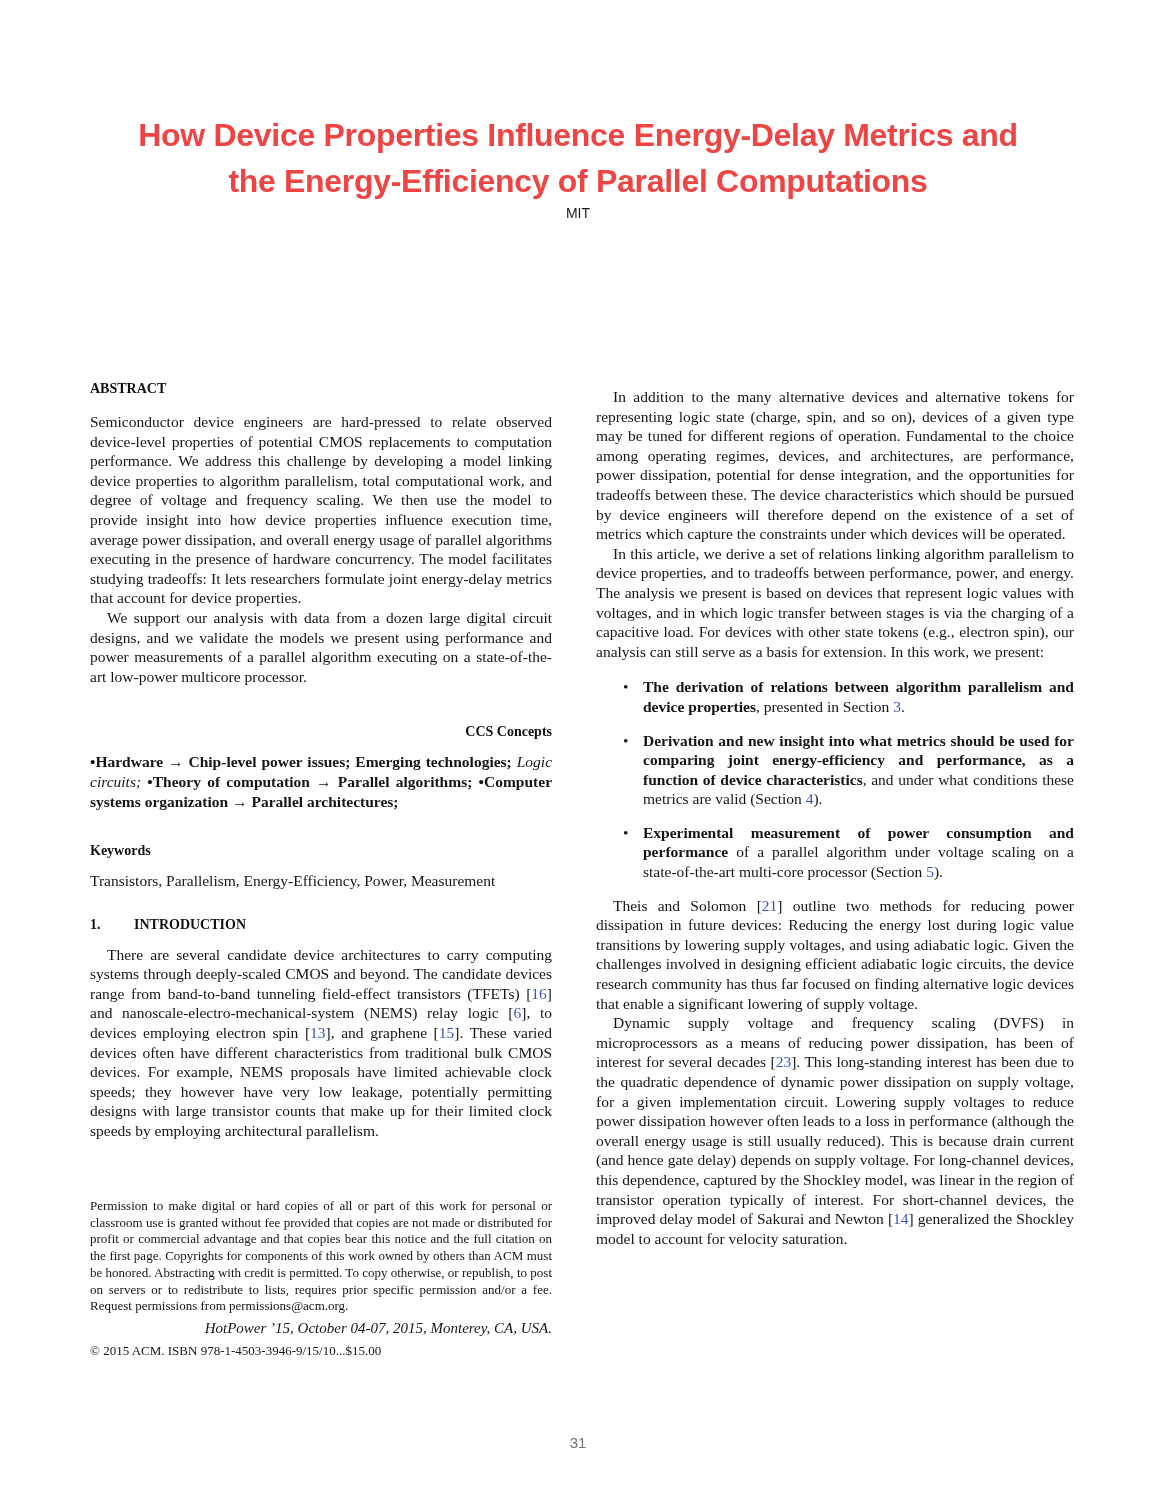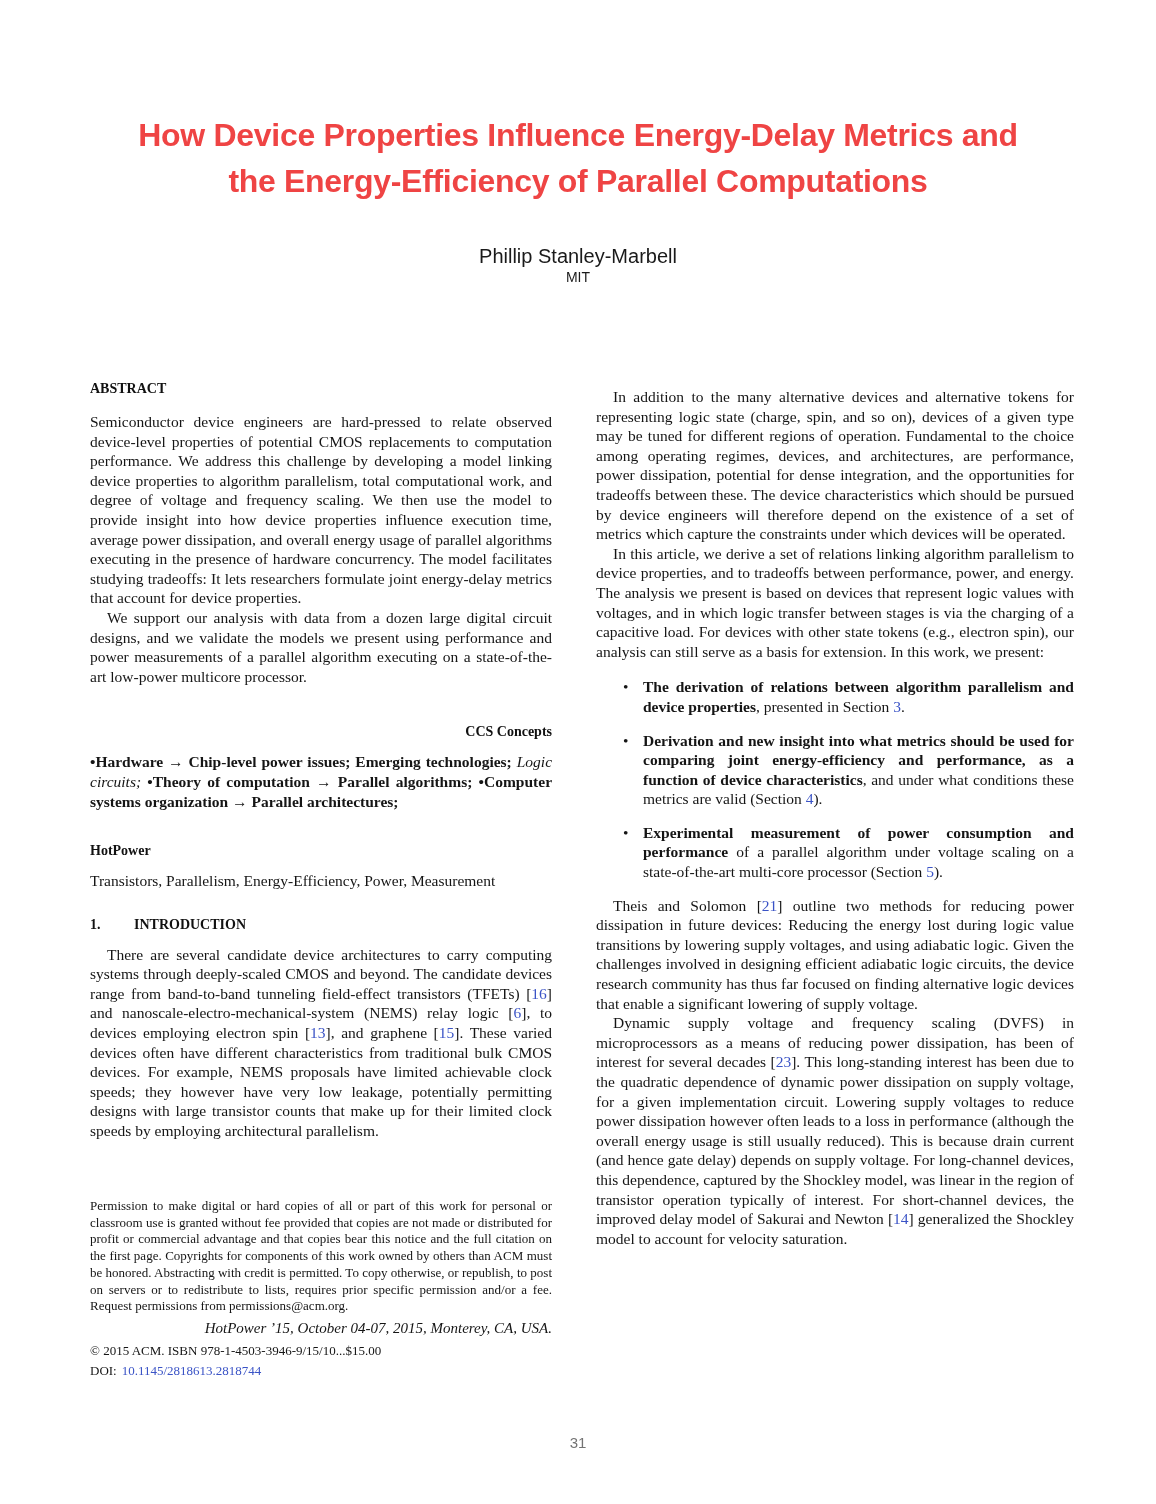--- a/index.html
+++ b/index.html
@@ -153,44 +153,42 @@
     font-family: "Liberation Sans", sans-serif;
     font-size: 15px;
     color: #737373;
   }
 </style>
 </head>
 <body>
 
 <header class="title-block">
   <h1><span>How Device Properties Influence Energy-Delay Metrics and</span><br><span>the Energy-Efficiency of Parallel Computations</span></h1>
-  <div class="author">Phillip Stanley-Marbell</div>
   <div class="affiliation">MIT</div>
 </header>
 
 <section class="col col-left">
   <h2>ABSTRACT</h2>
   <p>Semiconductor device engineers are hard-pressed to relate observed device-level properties of potential CMOS replacements to computation performance. We address this challenge by developing a model linking device properties to algorithm parallelism, total computational work, and degree of voltage and frequency scaling. We then use the model to provide insight into how device properties influence execution time, average power dissipation, and overall energy usage of parallel algorithms executing in the presence of hardware concurrency. The model facilitates studying tradeoffs: It lets researchers formulate joint energy-delay metrics that account for device properties.</p>
   <p class="indent">We support our analysis with data from a dozen large digital circuit designs, and we validate the models we present using performance and power measurements of a parallel algorithm executing on a state-of-the-art low-power multicore processor.</p>
 
   <h2 class="mt-ccs">CCS Concepts</h2>
   <p><span class="seg-b">•Hardware</span><span> → </span><span class="seg-b">Chip-level power issues; Emerging technologies;</span><span> </span><span class="seg-i">Logic circuits;</span><span> </span><span class="seg-b">•Theory of computation</span><span> → </span><span class="seg-b">Parallel algorithms;</span><span> </span><span class="seg-b">•Computer systems organization</span><span> → </span><span class="seg-b">Parallel architectures;</span></p>
 
-  <h2 class="mt-keywords">HotPower</h2>
+  <h2 class="mt-keywords">Keywords</h2>
   <p>Transistors, Parallelism, Energy-Efficiency, Power, Measurement</p>
 
   <h2 class="mt-section"><span class="secnum">1.</span><span>INTRODUCTION</span></h2>
   <p class="indent"><span>There are several candidate device architectures to carry computing systems through deeply-scaled CMOS and beyond. The candidate devices range from band-to-band tunneling field-effect transistors (TFETs) [</span><span class="seg-link">16</span><span>] and nanoscale-electro-mechanical-system (NEMS) relay logic [</span><span class="seg-link">6</span><span>], to devices employing electron spin [</span><span class="seg-link">13</span><span>], and graphene [</span><span class="seg-link">15</span><span>]. These varied devices often have different characteristics from traditional bulk CMOS devices. For example, NEMS proposals have limited achievable clock speeds; they however have very low leakage, potentially permitting designs with large transistor counts that make up for their limited clock speeds by employing architectural parallelism.</span></p>
 </section>
 
 <section class="footnote">
   <p>Permission to make digital or hard copies of all or part of this work for personal or classroom use is granted without fee provided that copies are not made or distributed for profit or commercial advantage and that copies bear this notice and the full citation on the first page. Copyrights for components of this work owned by others than ACM must be honored. Abstracting with credit is permitted. To copy otherwise, or republish, to post on servers or to redistribute to lists, requires prior specific permission and/or a fee. Request permissions from permissions@acm.org.</p>
   <p class="conf">HotPower ’15, October 04-07, 2015, Monterey, CA, USA.</p>
   <p class="copyright">© 2015 ACM. ISBN 978-1-4503-3946-9/15/10...$15.00</p>
-  <p class="doi-line"><span class="label">DOI:</span><a class="link">10.1145/2818613.2818744</a></p>
 </section>
 
 <section class="col col-right">
   <p class="indent">In addition to the many alternative devices and alternative tokens for representing logic state (charge, spin, and so on), devices of a given type may be tuned for different regions of operation. Fundamental to the choice among operating regimes, devices, and architectures, are performance, power dissipation, potential for dense integration, and the opportunities for tradeoffs between these. The device characteristics which should be pursued by device engineers will therefore depend on the existence of a set of metrics which capture the constraints under which devices will be operated.</p>
   <p class="indent">In this article, we derive a set of relations linking algorithm parallelism to device properties, and to tradeoffs between performance, power, and energy. The analysis we present is based on devices that represent logic values with voltages, and in which logic transfer between stages is via the charging of a capacitive load. For devices with other state tokens (e.g., electron spin), our analysis can still serve as a basis for extension. In this work, we present:</p>
 
   <ul class="bullets">
     <li><span class="seg-b">The derivation of relations between algorithm parallelism and device properties</span><span>, presented in Section </span><span class="seg-link">3</span><span>.</span></li>
     <li><span class="seg-b">Derivation and new insight into what metrics should be used for comparing joint energy-efficiency and performance, as a function of device characteristics</span><span>, and under what conditions these metrics are valid (Section </span><span class="seg-link">4</span><span>).</span></li>
     <li><span class="seg-b">Experimental measurement of power consumption and performance</span><span> of a parallel algorithm under voltage scaling on a state-of-the-art multi-core processor (Section </span><span class="seg-link">5</span><span>).</span></li>

